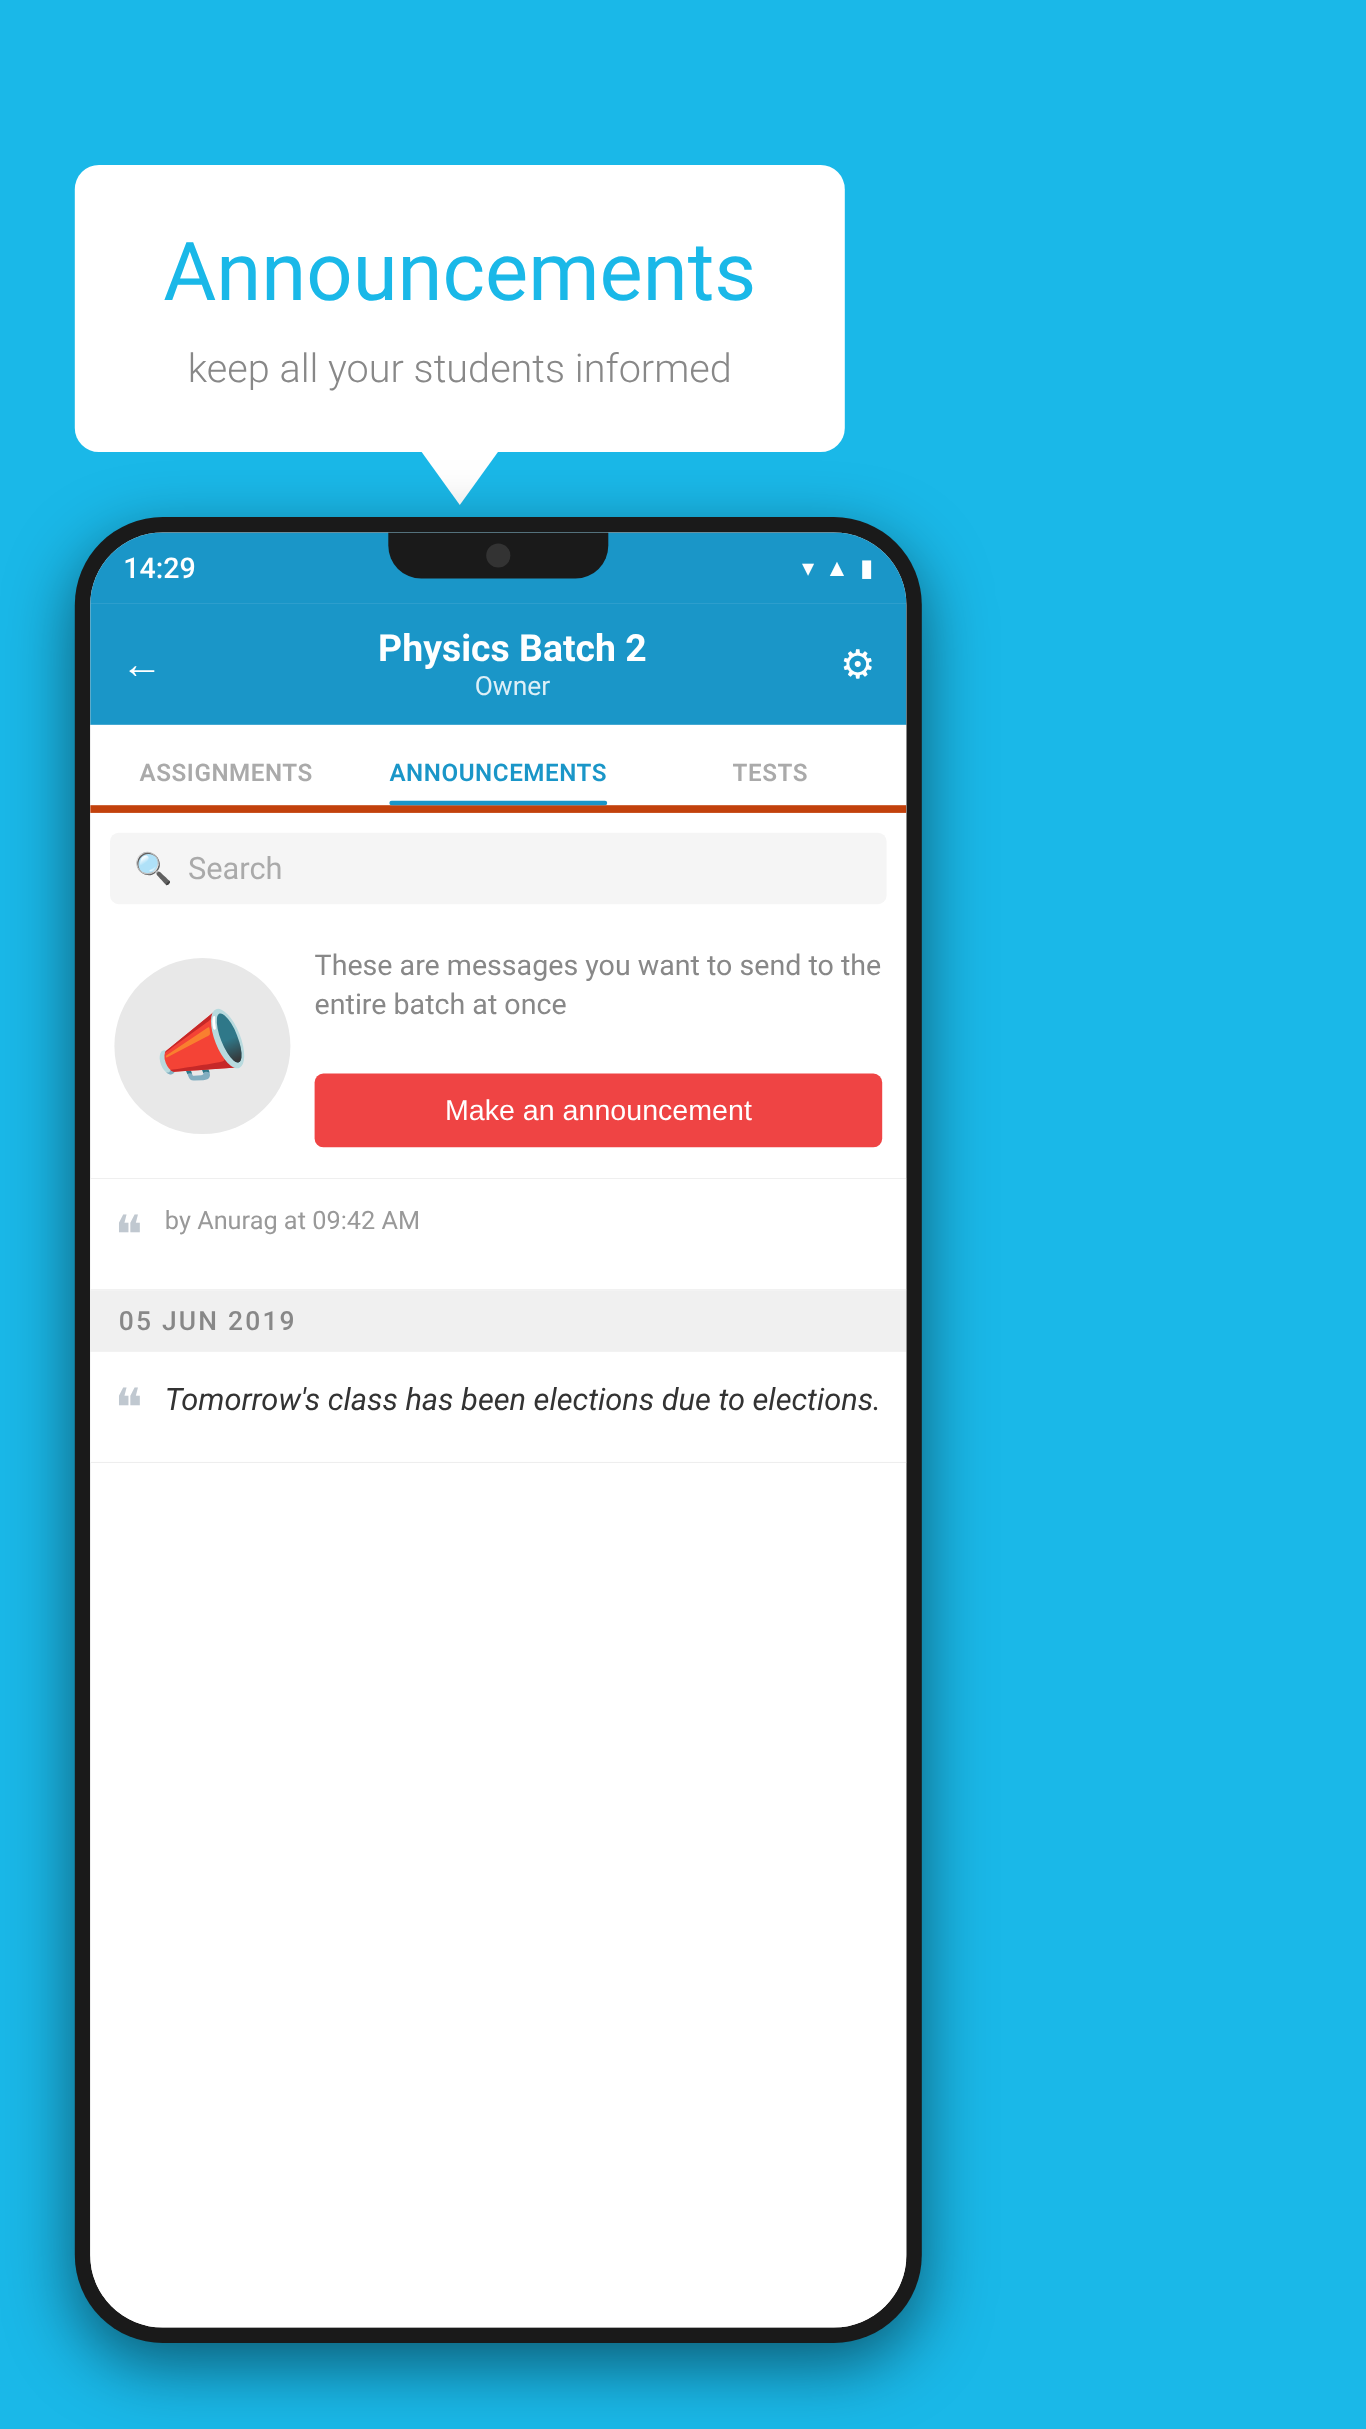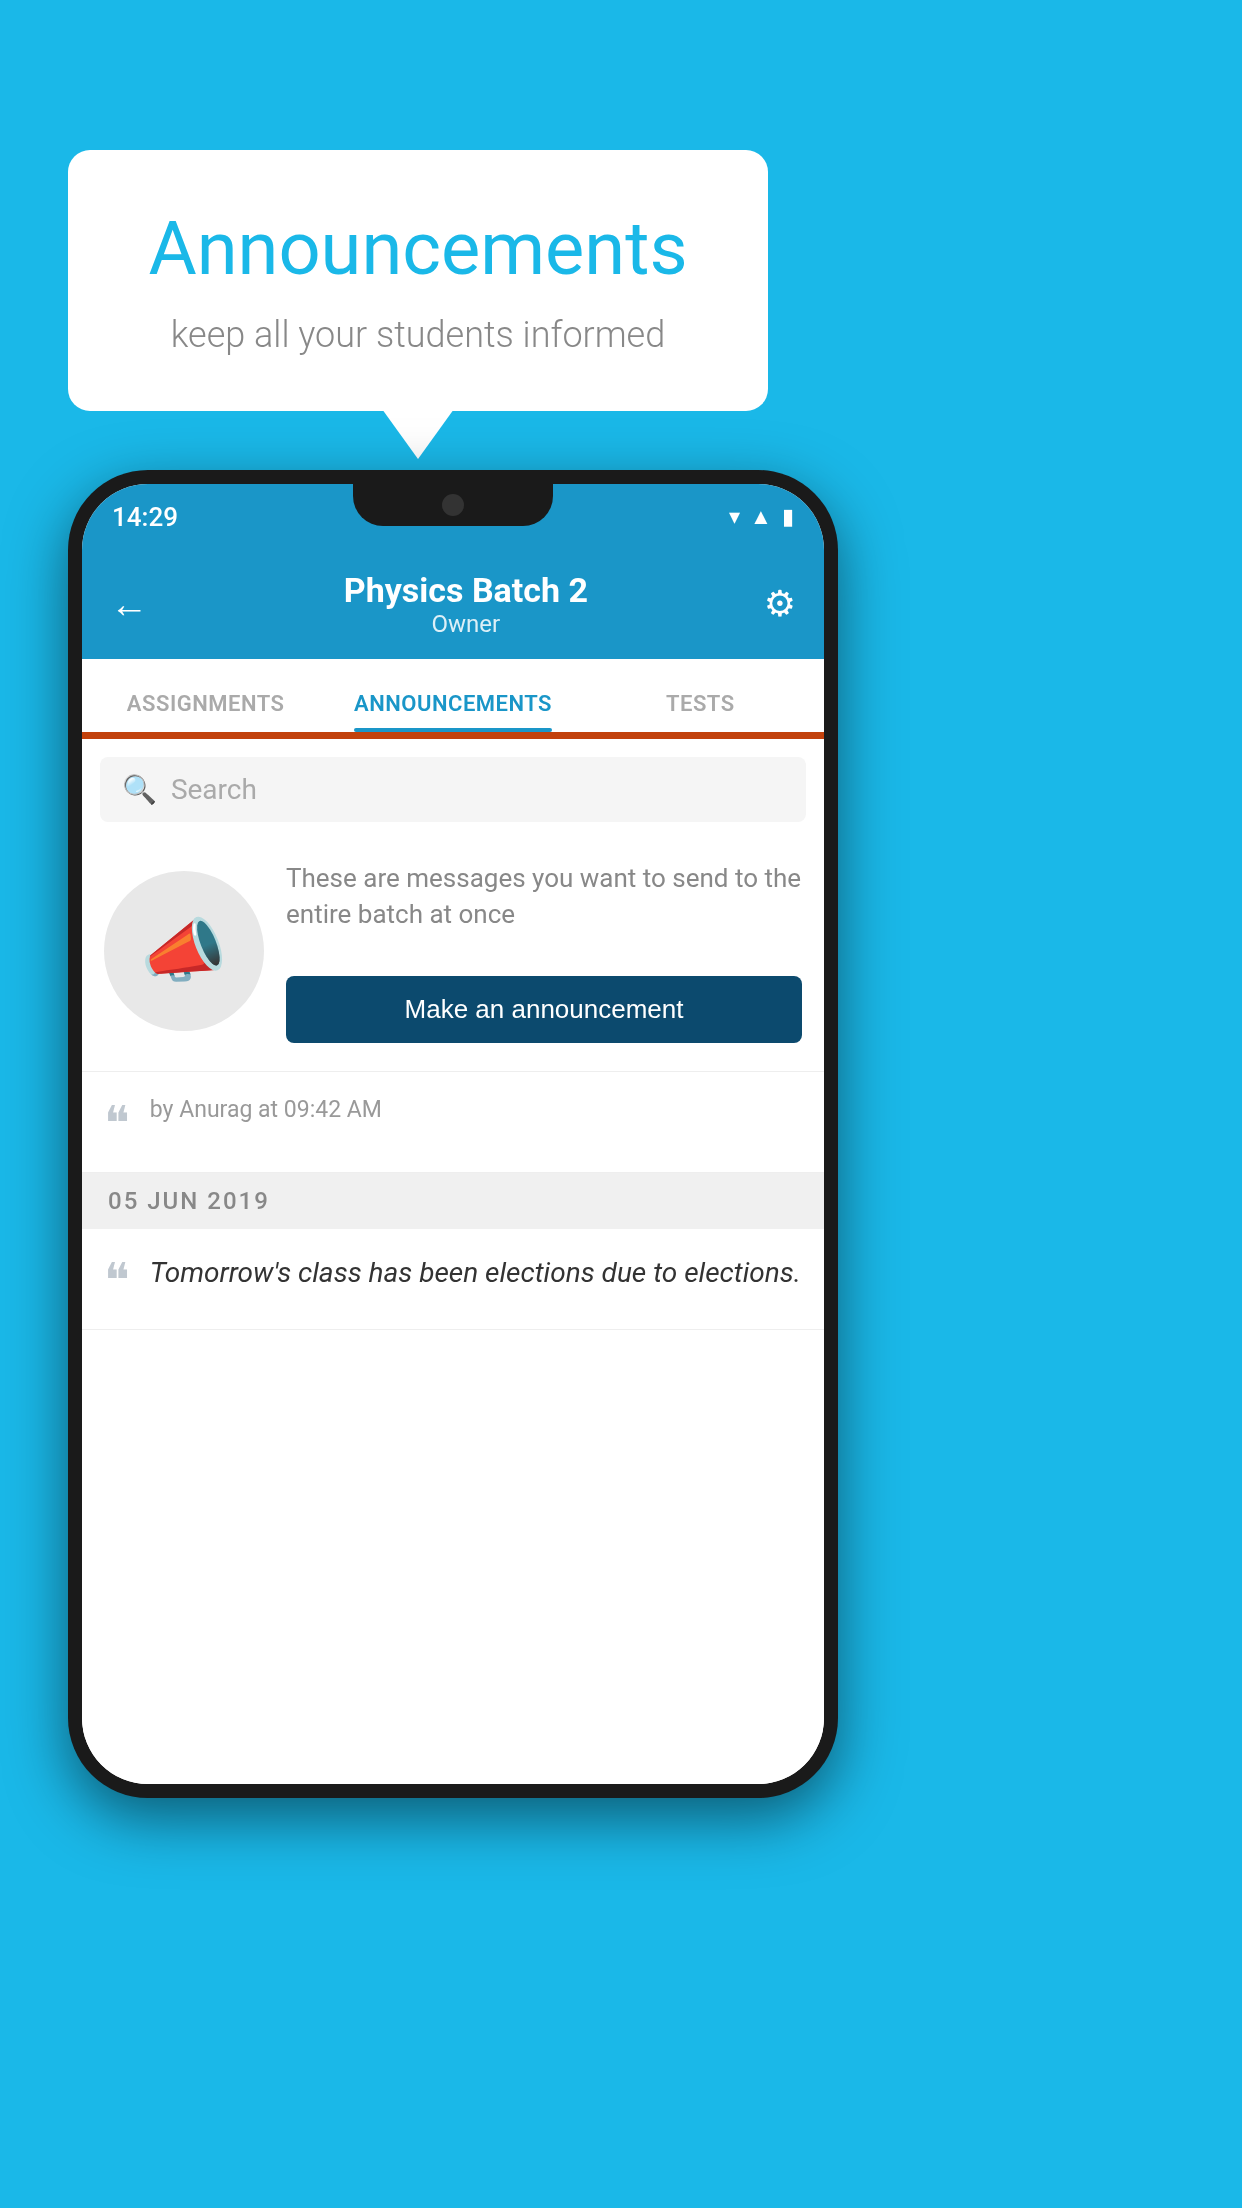--- a/index.html
+++ b/index.html
@@ -59,21 +59,21 @@
     .phone-container {
       position: absolute;
       top: 470px;
       left: 68px;
       width: 770px;
       height: 1660px;
     }
 
     .phone-frame {
       width: 770px;
-      height: 1328px;
+      height: 1660px;
       background: #1a1a1a;
       border-radius: 80px;
       position: relative;
       overflow: hidden;
       box-shadow: 0 20px 60px rgba(0,0,0,0.5);
     }
 
     
     .phone-notch {
       position: absolute;
@@ -277,21 +277,21 @@
     }
 
     .promo-text {
       color: #888;
       font-size: 26px;
       line-height: 1.4;
       margin-bottom: 18px;
     }
 
     .make-announcement-btn {
-      background: #0c4a6e;
+      background: #ef4444;
       color: white;
       border: none;
       border-radius: 8px;
       padding: 18px 30px;
       font-size: 26px;
       font-weight: 500;
       cursor: pointer;
       width: 100%;
       margin-top: 25px;
     }

